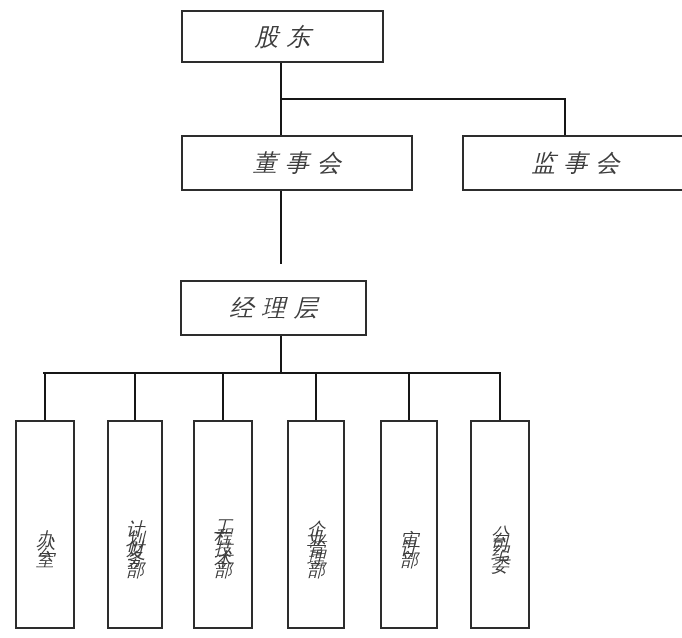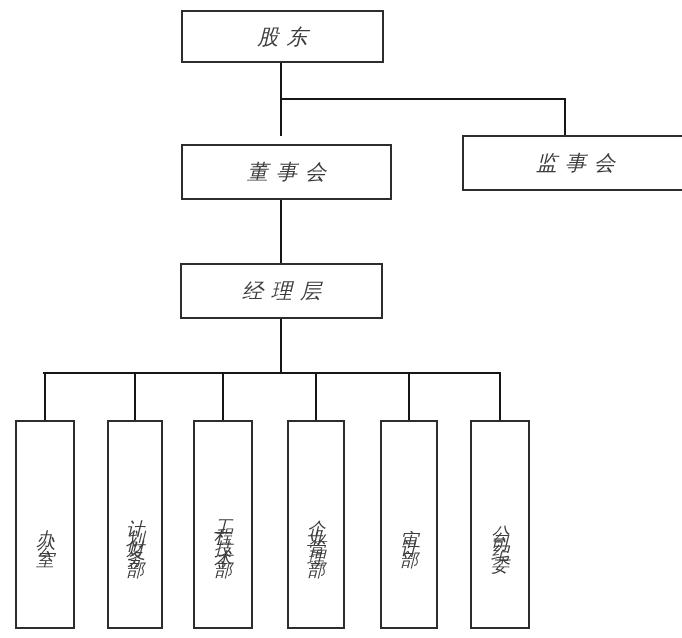--- a/index.html
+++ b/index.html
@@ -24,41 +24,41 @@
     align-items: center;
     justify-content: center;
     z-index: 2;
   }
   .node .label {
     font-style: italic;
     color: #3d3d3d;
     white-space: nowrap;
   }
   .hnode .label {
-    font-size: 21px;
+    font-size: 24px;
     letter-spacing: 8px;
     margin-right: -8px;
   }
   .vnode .label {
     writing-mode: vertical-rl;
     text-orientation: upright;
     font-size: 18px;
     letter-spacing: 10px;
     margin-bottom: -10px;
   }
   .line {
     position: absolute;
     background: #161616;
     z-index: 1;
   }
   
   .box-shareholders { left: 181px; top: 10px;  width: 203px; height: 53px; }
-  .box-board        { left: 181px; top: 135px; width: 211px; height: 56px; margin-top: 9px; }
+  .box-board        { left: 181px; top: 135px; width: 232px; height: 56px; }
   .box-supervisory  { left: 462px; top: 135px; width: 227px; height: 56px; }
-  .box-management   { left: 180px; top: 263px; width: 203px; height: 56px; }
+  .box-management   { left: 180px; top: 280px; width: 187px; height: 56px; }
   
   .box-dept-0 { left: 15px;  top: 420px; width: 60px; height: 209px; }
   .box-dept-1 { left: 107px; top: 420px; width: 56px; height: 209px; }
   .box-dept-2 { left: 193px; top: 420px; width: 60px; height: 209px; }
   .box-dept-3 { left: 287px; top: 420px; width: 58px; height: 209px; }
   .box-dept-4 { left: 380px; top: 420px; width: 58px; height: 209px; }
   .box-dept-5 { left: 470px; top: 420px; width: 60px; height: 209px; }
   
   .v-shareholders-board { left: 280px; top: 63px;  width: 2px;   height: 73px; }
   .h-shareholders-supervisory { left: 280px; top: 98px; width: 286px; height: 2px; }

